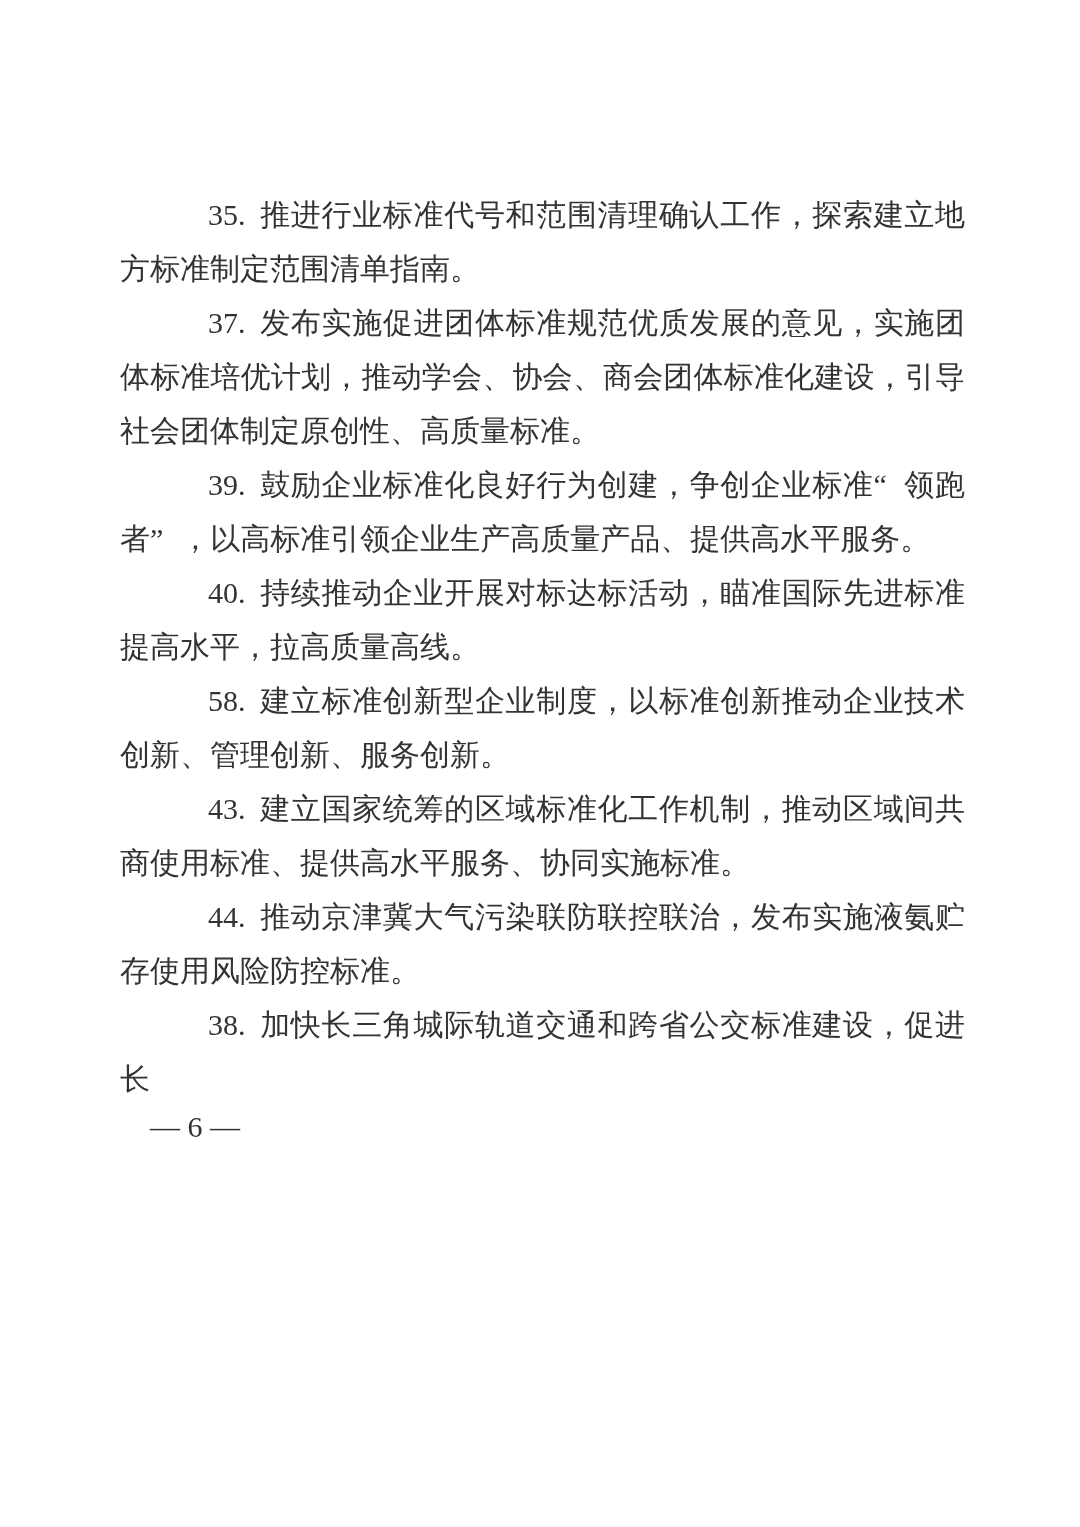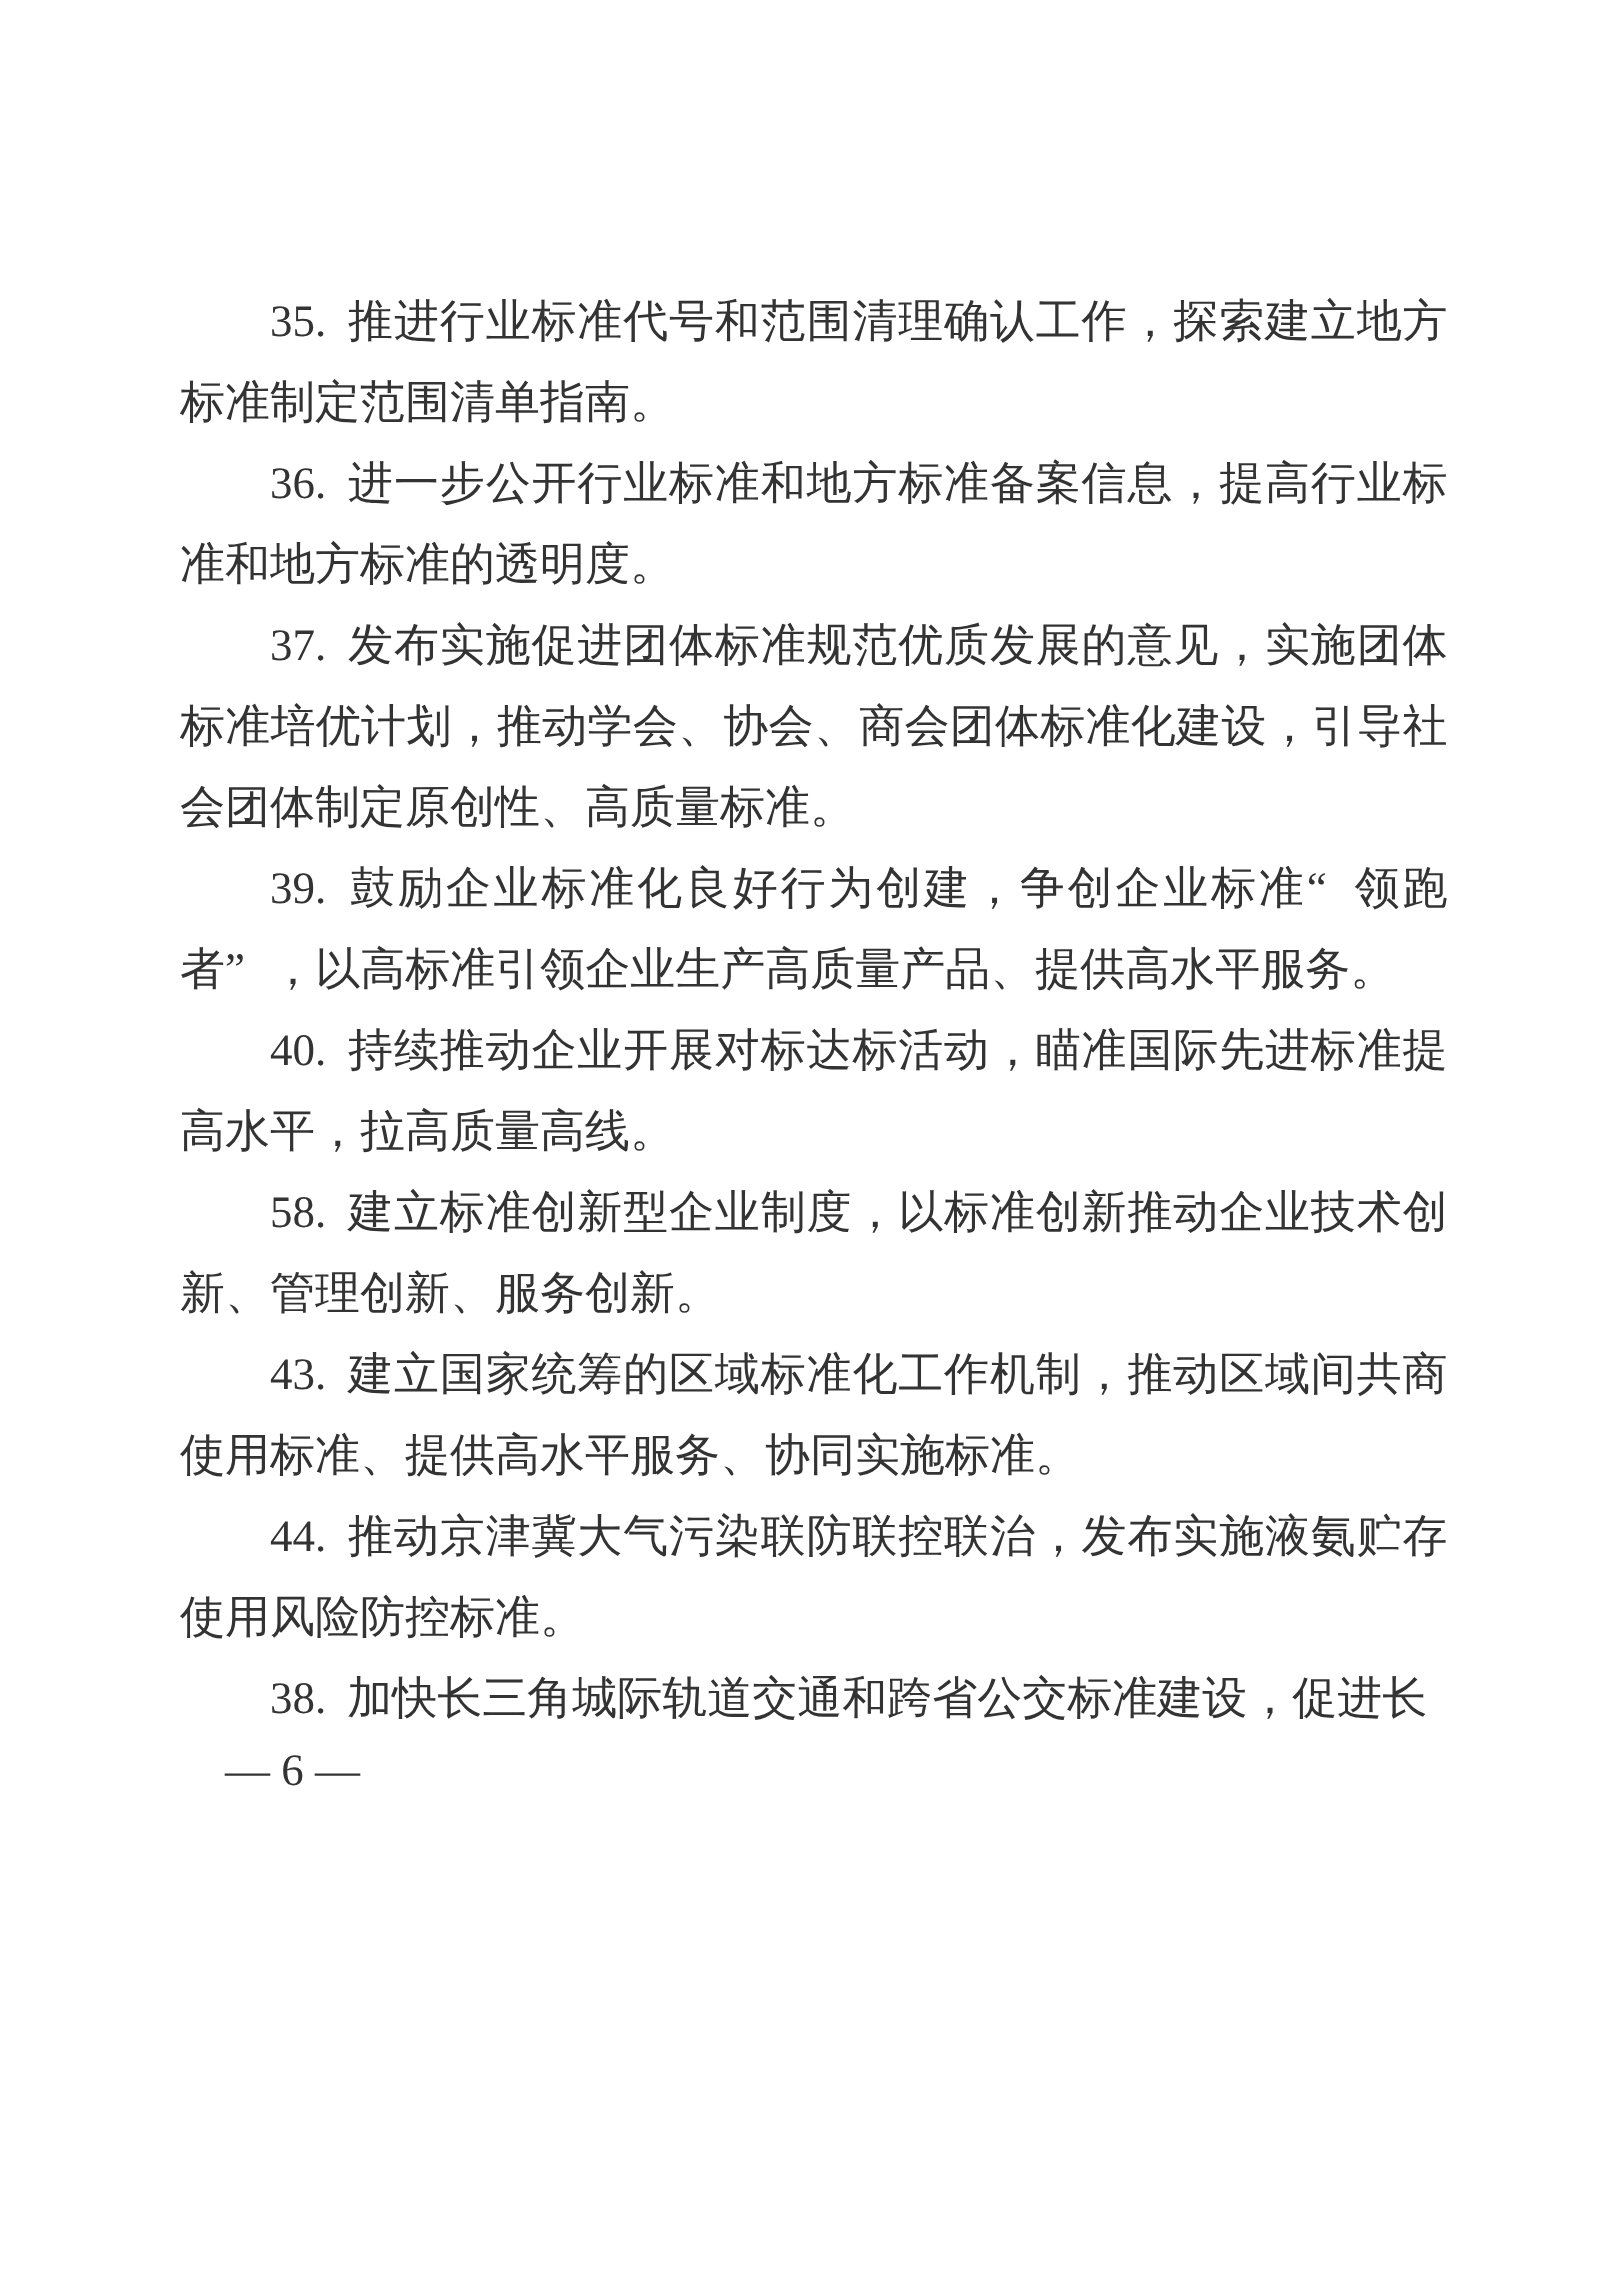--- a/index.html
+++ b/index.html
@@ -32,20 +32,21 @@
     line-height: 54px;
     text-align: justify;
     text-indent: 2em;
     letter-spacing: 0;
     word-break: normal;
     line-break: strict;
     color: #333333;
   }
   .item-num {
     margin-right: 14px;
+    margin-left: 28px;
   }
   
   .fw {
     letter-spacing: 0.56em;
   }
   .page-footer {
     box-sizing: border-box;
     padding-left: 150px;
     margin-top: 0;
     font-size: 30px;
@@ -55,21 +56,20 @@
 </style>
 </head>
 <body>
 
 <div class="page">
 
   <main class="doc-body" id="doc-body">
 
       <p class="item"><span class="item-num">35.</span><span class="item-text">推进行业标准代号和范围清理确认工作，探索建立地方标准制定范围清单指南。</span></p>
 
-      <p class="item"><span class="item-num">36.</span><span class="item-text">进一步公开行业标准和地方标准备案信息，提高行业标准和地方标准的透明度。</span></p>
 
       <p class="item"><span class="item-num">37.</span><span class="item-text">发布实施促进团体标准规范优质发展的意见，实施团体标准培优计划，推动学会、协会、商会团体标准化建设，引导社会团体制定原创性、高质量标准。</span></p>
 
 
       <p class="item"><span class="item-num">39.</span><span class="item-text">鼓励企业标准化良好行为创建，争创企业标准<span class="fw">“</span>领跑者<span class="fw">”</span>，以高标准引领企业生产高质量产品、提供高水平服务。</span></p>
 
       <p class="item"><span class="item-num">40.</span><span class="item-text">持续推动企业开展对标达标活动，瞄准国际先进标准提高水平，拉高质量高线。</span></p>
 
       <p class="item"><span class="item-num">58.</span><span class="item-text">建立标准创新型企业制度，以标准创新推动企业技术创新、管理创新、服务创新。</span></p>
 

